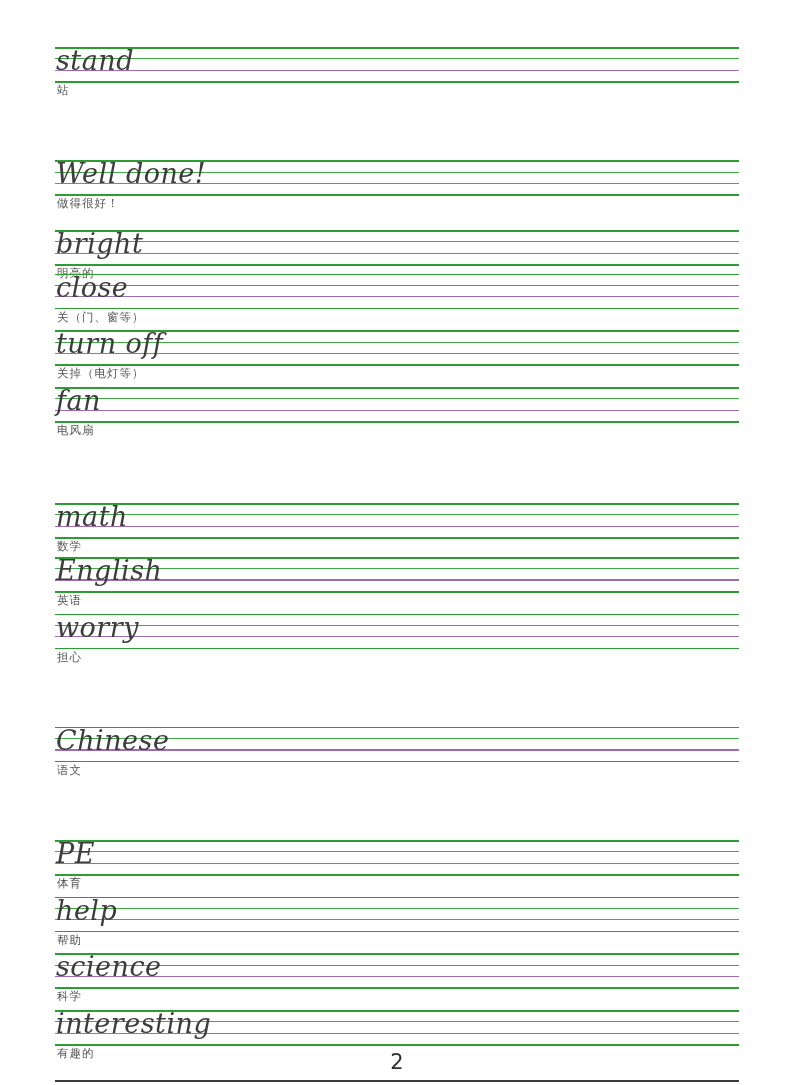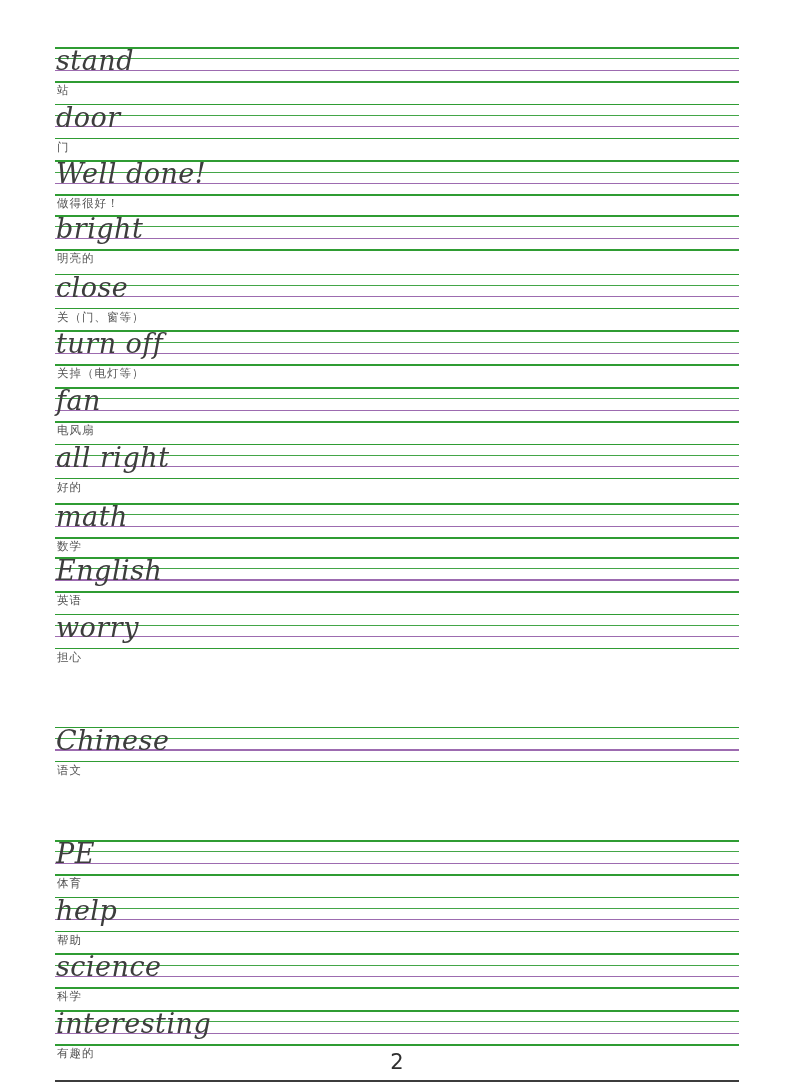--- a/index.html
+++ b/index.html
@@ -78,37 +78,29 @@
 <div class="page">
   <div id="sheet">
       <div class="word-block" style="top: 47px;">
         <div class="rule green-bold" style="top: 0px;"></div>
         <div class="rule green-thin" style="top: 11.3px;"></div>
         <div class="rule purple-line" style="top: 22.65px;"></div>
         <div class="rule green-bold" style="top: 34px;"></div>
         <span class="english-word">stand</span>
         <span class="chinese-translation">站</span>
       </div>
-      <div class="word-block" style="top: 103.65px;">
-        <div class="rule green-bold" style="top: 0px;"></div>
-        <div class="rule green-thin" style="top: 11.3px;"></div>
-        <div class="rule purple-line" style="top: 22.65px;"></div>
-        <div class="rule green-bold" style="top: 34px;"></div>
-        <span class="english-word">door</span>
-        <span class="chinese-translation">门</span>
-      </div>
       <div class="word-block" style="top: 160.3px;">
         <div class="rule green-bold" style="top: 0px;"></div>
         <div class="rule green-thin" style="top: 11.3px;"></div>
         <div class="rule purple-line" style="top: 22.65px;"></div>
         <div class="rule green-bold" style="top: 34px;"></div>
         <span class="english-word">Well done!</span>
         <span class="chinese-translation">做得很好！</span>
       </div>
-      <div class="word-block" style="top: 215px;">
+      <div class="word-block" style="top: 230px;">
         <div class="rule green-bold" style="top: 0px;"></div>
         <div class="rule green-thin" style="top: 11.3px;"></div>
         <div class="rule purple-line" style="top: 22.65px;"></div>
         <div class="rule green-bold" style="top: 34px;"></div>
         <span class="english-word">bright</span>
         <span class="chinese-translation">明亮的</span>
       </div>
       <div class="word-block" style="top: 330.25px;">
         <div class="rule green-bold" style="top: 0px;"></div>
         <div class="rule green-thin" style="top: 11.3px;"></div>
@@ -125,28 +117,20 @@
         <span class="english-word">close</span>
         <span class="chinese-translation">关（门、窗等）</span>
       </div>
       <div class="word-block" style="top: 386.9px;">
         <div class="rule green-bold" style="top: 0px;"></div>
         <div class="rule green-thin" style="top: 11.3px;"></div>
         <div class="rule purple-line" style="top: 22.65px;"></div>
         <div class="rule green-bold" style="top: 34px;"></div>
         <span class="english-word">fan</span>
         <span class="chinese-translation">电风扇</span>
-      </div>
-      <div class="word-block" style="top: 443.55px;">
-        <div class="rule green-bold" style="top: 0px;"></div>
-        <div class="rule green-thin" style="top: 11.3px;"></div>
-        <div class="rule purple-line" style="top: 22.65px;"></div>
-        <div class="rule green-bold" style="top: 34px;"></div>
-        <span class="english-word">all right</span>
-        <span class="chinese-translation">好的</span>
       </div>
       <div class="word-block" style="top: 503px;">
         <div class="rule green-bold" style="top: 0px;"></div>
         <div class="rule green-thin" style="top: 11.3px;"></div>
         <div class="rule purple-line" style="top: 22.65px;"></div>
         <div class="rule green-bold" style="top: 34px;"></div>
         <span class="english-word">math</span>
         <span class="chinese-translation">数学</span>
       </div>
       <div class="word-block" style="top: 613.5px;">

